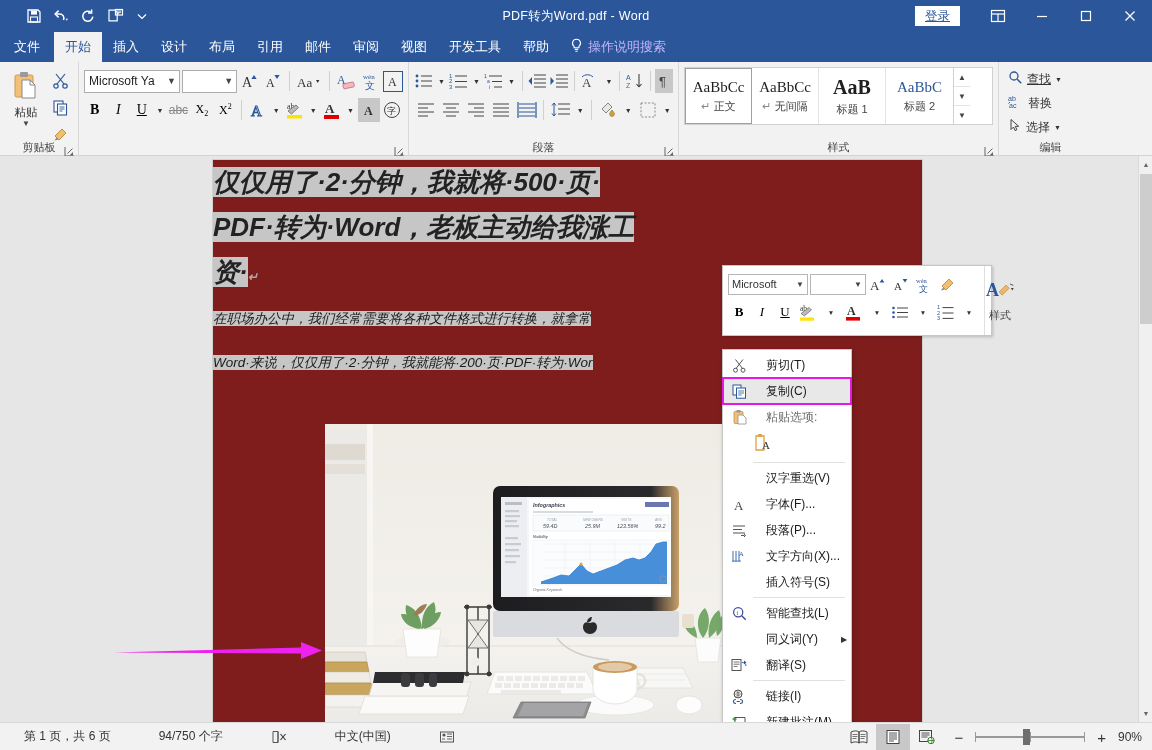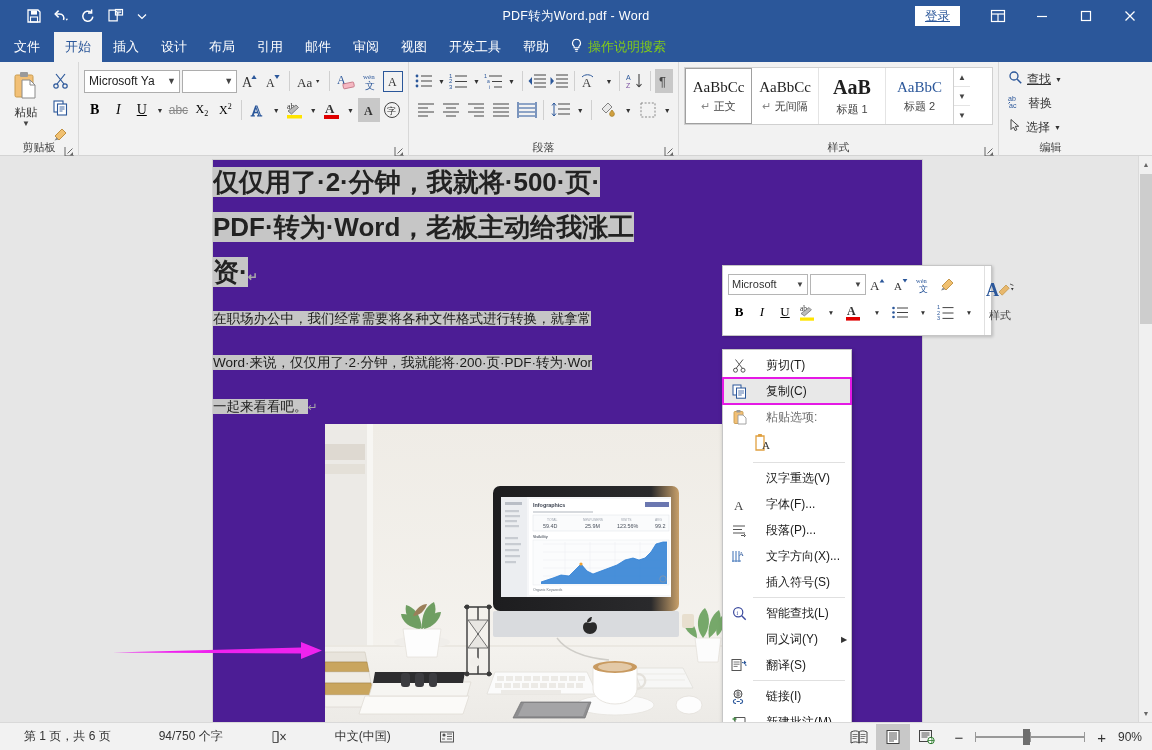--- a/index.html
+++ b/index.html
@@ -40,21 +40,21 @@
   .tabstrip {
     position: absolute; left: 0; top: 32px; width: 1152px; height: 30px;
     background: #2b579a; display: flex; align-items: stretch;
   }
   .tab {
     color: #fff; font-size: 13px; padding: 0 11px;
     display: flex; align-items: center; white-space: nowrap;
   }
   .tab.file { padding: 0 14px; }
   .tab.active { background: #f2f2f2; color: #2b579a; }
-  .tellme { color:#84cc16; font-size:13px; display:flex; align-items:center; gap:5px; padding-left:10px; }
+  .tellme { color:#c4b5fd; font-size:13px; display:flex; align-items:center; gap:5px; padding-left:10px; }
   .share {
     position: absolute; right: 10px; top: 34px;
     color: #fff; font-size: 12.5px; display: flex; align-items: center; gap: 4px;
   }
 
   
   .ribbon {
     position: absolute; left: 0; top: 62px; width: 1152px; height: 94px;
     background: #f2f2f2; border-bottom: 1px solid #d4d4d4;
     display: flex; align-items: stretch;
@@ -112,23 +112,24 @@
 
   .collapse-ribbon { position:absolute; right: 6px; top: 136px; font-size: 11px; color:#444; }
 
   
   .workspace {
     position: absolute; left: 0; top: 156px; width: 1152px; height: 566px;
     background: #e6e6e6;
   }
   .page {
     position: absolute; left: 213px; top: 4px; width: 709px; height: 562px;
-    background: #4c1d95;
+    background: #7f1d1d;
     box-shadow: 0 0 0 1px #d0d0d0;
     overflow: hidden;
+    font-style: italic;
   }
   .doc { position:absolute; left: 0; top: 0; width: 709px; height: 562px; }
 
   .hl { background: #c6c6c6; }
   .title-line {
     font-family: "Liberation Sans", sans-serif;
     font-size: 26px; font-weight: bold; color: #222;
     line-height: 45px; white-space: nowrap;
   }
   .body-line {
@@ -681,23 +682,20 @@
             <span class="hl">资·</span><span class="pilcrow">↵</span>
           </div>
         </div>
 
         <div style="position:absolute;left:0px;top:148px;">
           <div class="body-line">
             <span class="hl">在职场办公中，我们经常需要将各种文件格式进行转换，就拿常</span>
           </div>
           <div class="body-line" style="margin-top:22px">
             <span class="hl">Word·来说，仅仅用了·2·分钟，我就能将·200·页·PDF·转为·Wor</span>
-          </div>
-          <div class="body-line" style="margin-top:22px">
-            <span class="hl">一起来看看吧。</span><span class="pilcrow">↵</span>
           </div>
         </div>
 
         <div class="photo">
           <svg width="399" height="302" viewBox="0 0 399 302" preserveAspectRatio="none">
             <defs>
               <linearGradient id="wall" x1="0" y1="0" x2="0" y2="1">
                 <stop offset="0" stop-color="#efece6"></stop>
                   <stop offset="1" stop-color="#f6f4f0"></stop>
               </linearGradient>

